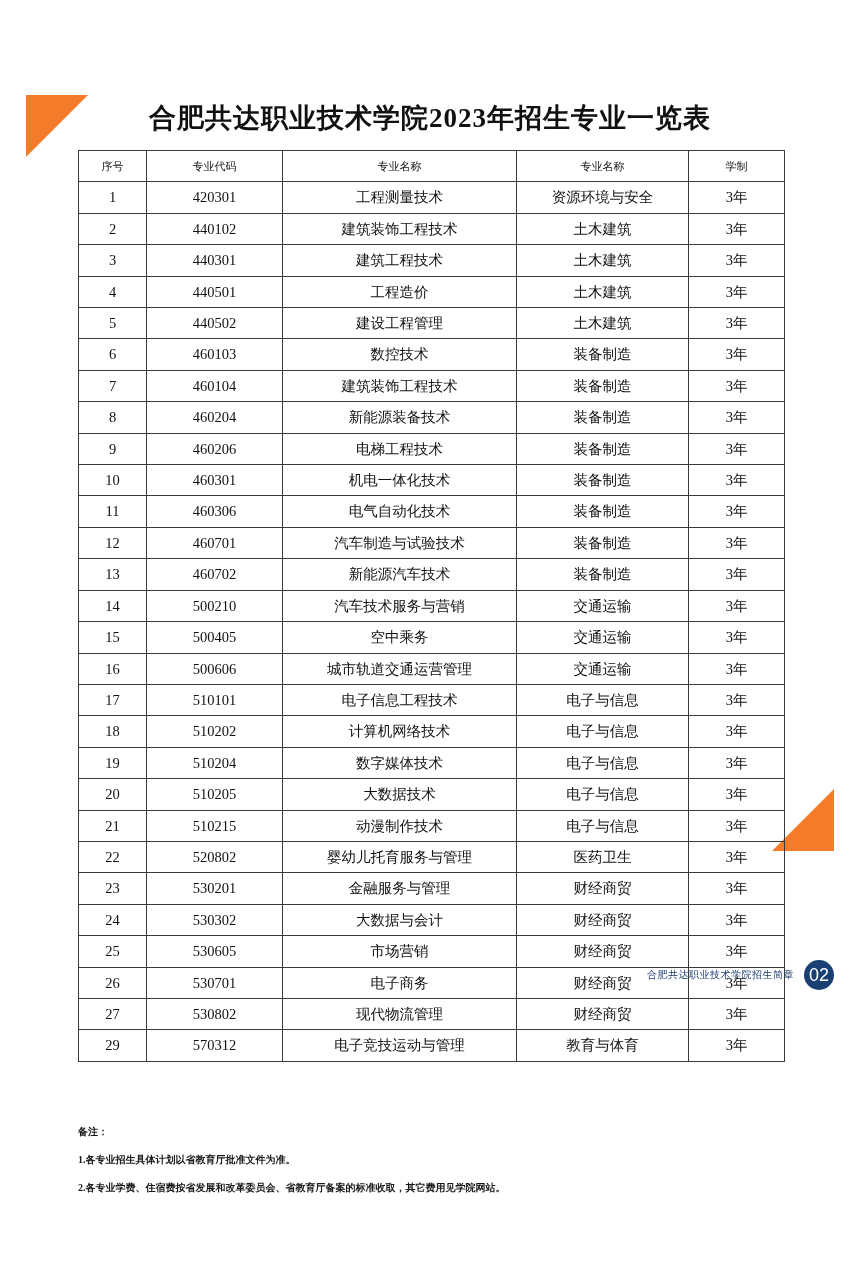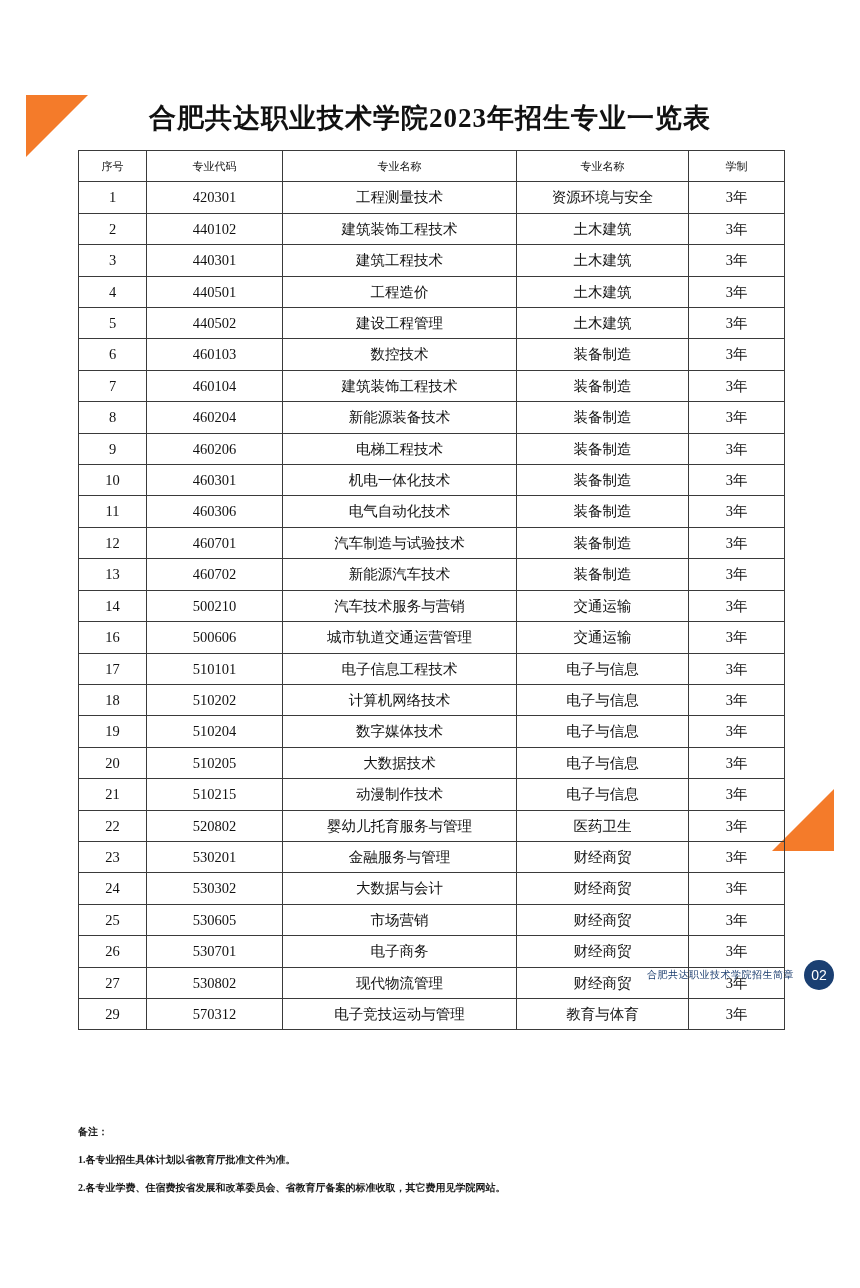--- a/index.html
+++ b/index.html
@@ -116,21 +116,21 @@
     color: #1a3c6e;
     font-family: "Liberation Serif", "DejaVu Serif", serif;
     letter-spacing: 0.5px;
   }
   .footer-badge {
     width: 30px;
     height: 30px;
     border-radius: 50%;
     background: #1a3f72;
     color: #ffffff;
-    font-size: 14px;
+    font-size: 18px;
     display: flex;
     align-items: center;
     justify-content: center;
     font-family: "Liberation Sans", sans-serif;
   }
 </style>
 </head>
 <body>
 
 <div class="page">
@@ -251,20 +251,27 @@
             <td>3年</td>
           </tr>
           <tr>
             <td>14</td>
             <td>500210</td>
             <td>汽车技术服务与营销</td>
             <td>交通运输</td>
             <td>3年</td>
           </tr>
           <tr>
+            <td>15</td>
+            <td>500405</td>
+            <td>空中乘务</td>
+            <td>交通运输</td>
+            <td>3年</td>
+          </tr>
+          <tr>
             <td>16</td>
             <td>500606</td>
             <td>城市轨道交通运营管理</td>
             <td>交通运输</td>
             <td>3年</td>
           </tr>
           <tr>
             <td>17</td>
             <td>510101</td>
             <td>电子信息工程技术</td>

